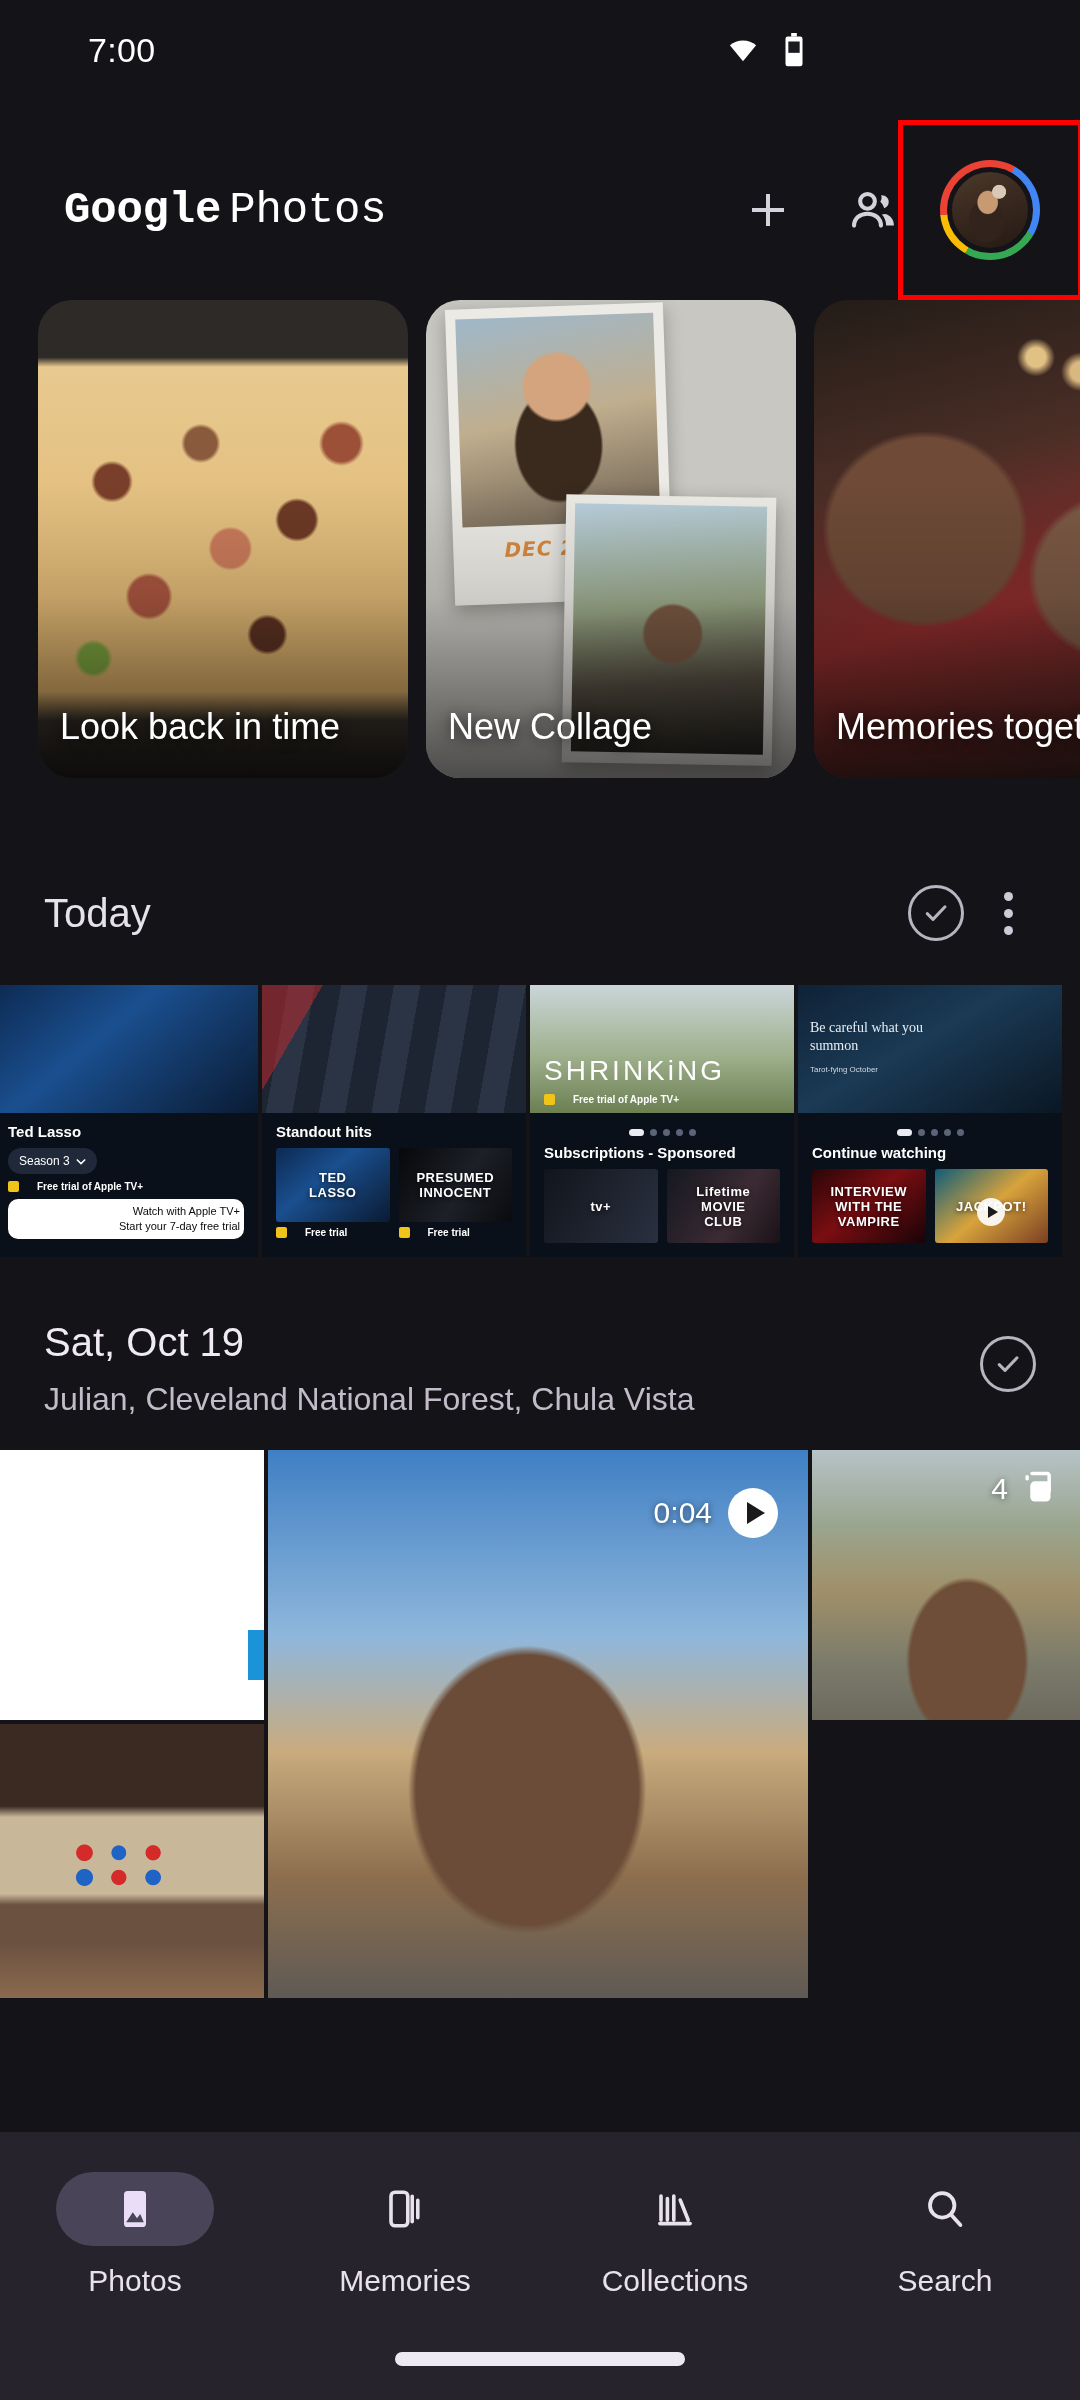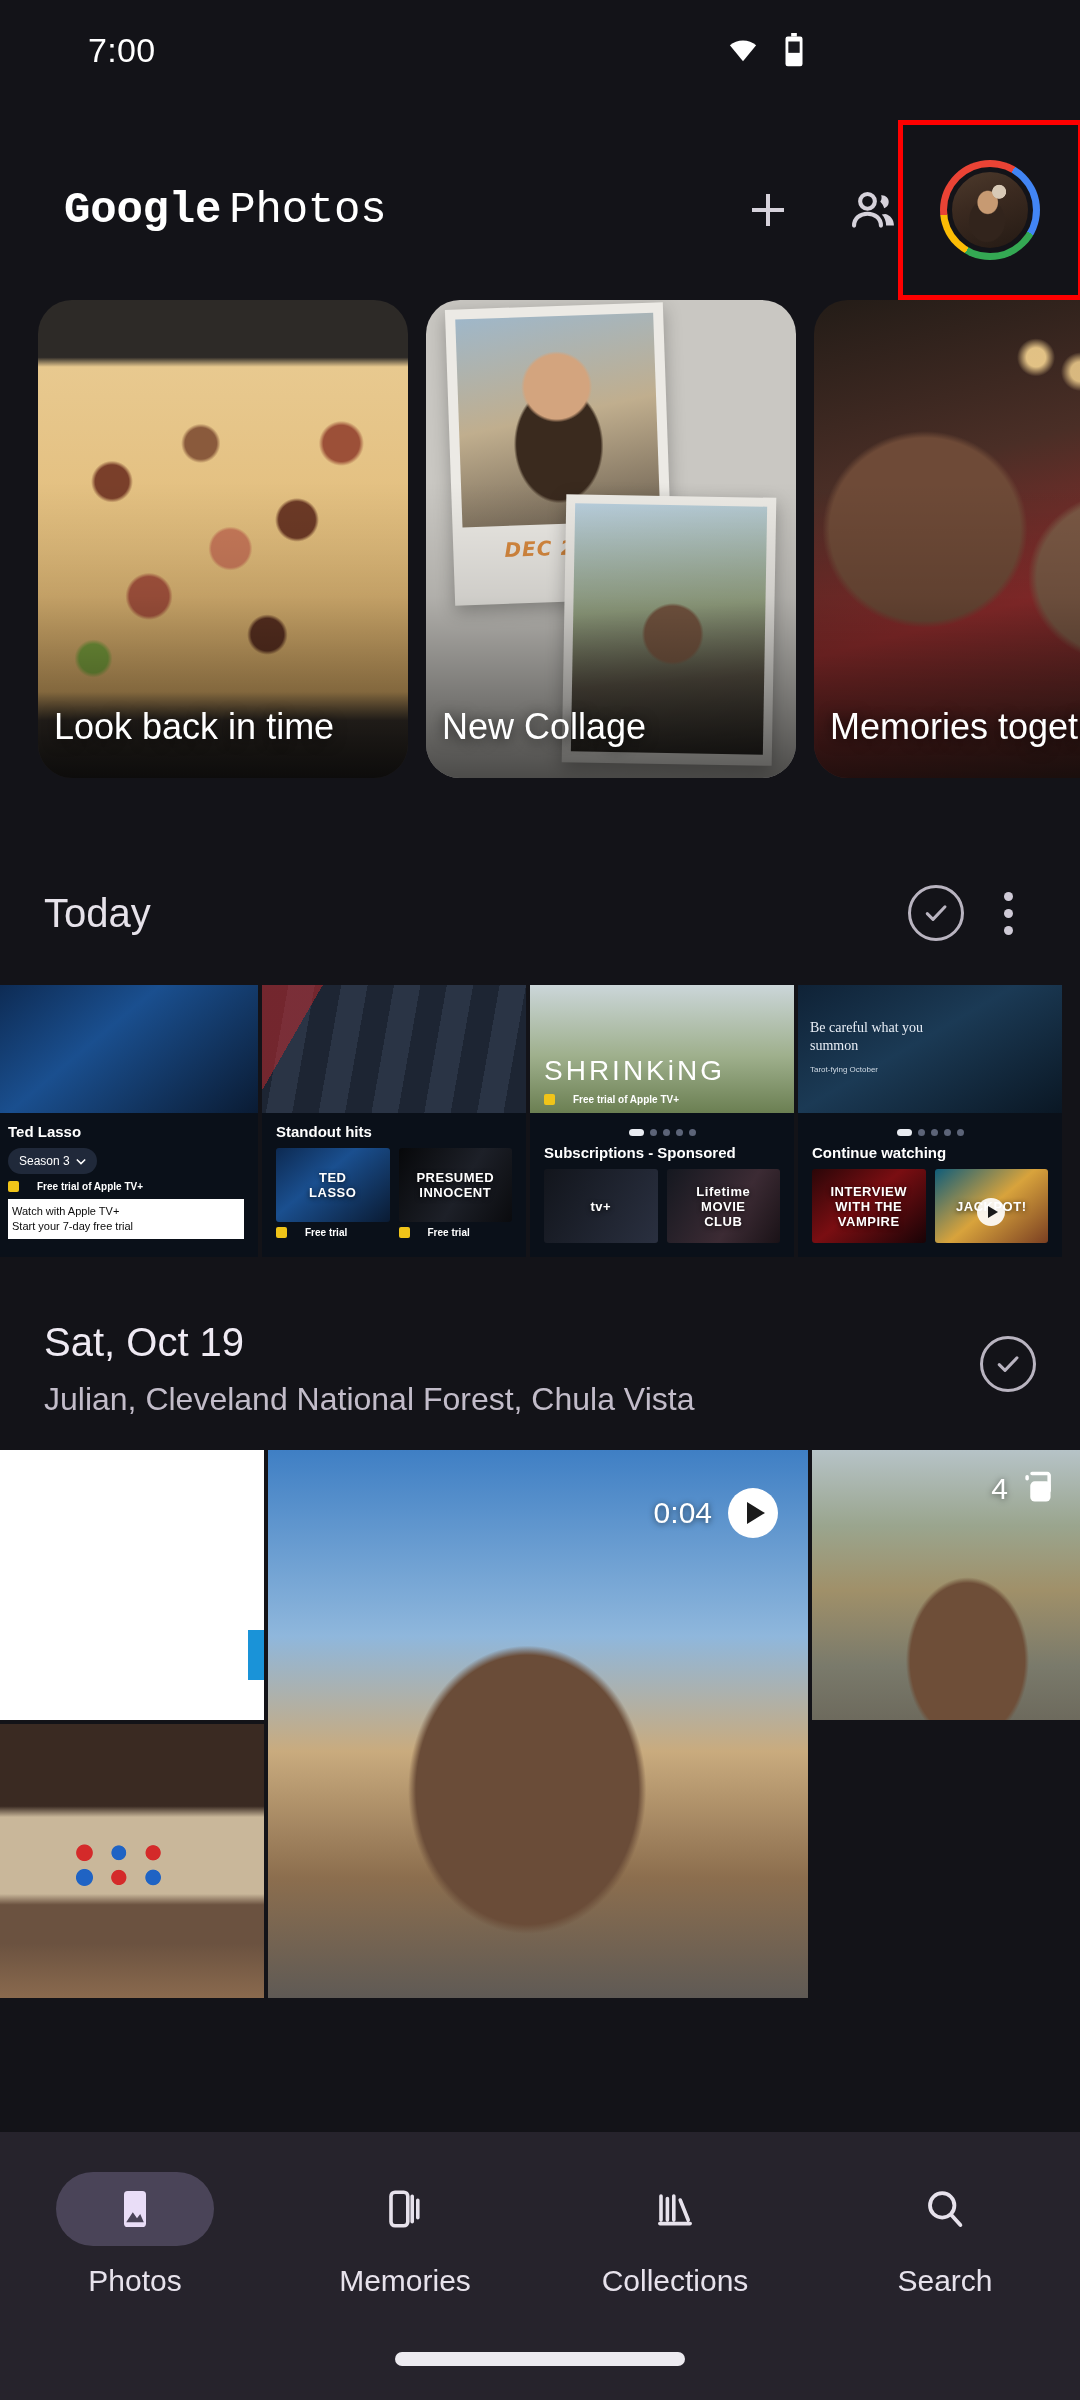--- a/index.html
+++ b/index.html
@@ -66,21 +66,21 @@
   
   .memories{
     position:absolute; top:300px; left:0; width:1080px; height:480px;
     display:flex; gap:18px; padding-left:38px; overflow:hidden;
   }
   .mcard{
     position:relative; flex:0 0 370px; height:478px;
     border-radius:34px; overflow:hidden; cursor:pointer;
   }
   .mcard .mtitle{
-    position:absolute; left:16px; right:24px; bottom:30px;
+    position:absolute; left:22px; right:24px; bottom:30px;
     color:#fff; font-size:36px; line-height:1.18; font-weight:400;
     text-shadow:0 2px 14px rgba(0,0,0,.75);
     margin-top:36px;
   }
   .mcard .shade{
     position:absolute; inset:0;
     background:linear-gradient(to top, rgba(0,0,0,.62) 0%, rgba(0,0,0,.12) 38%, rgba(0,0,0,0) 62%);
   }
   
   .bg-pizza{
@@ -157,22 +157,22 @@
   .shot-body{ position:absolute; left:0; right:0; top:128px; bottom:0; background:#0a1019; padding:10px 14px; }
   .shot-h{ color:#fff; font-size:15px; font-weight:700; margin-bottom:8px; }
   .chip{
     display:inline-flex; align-items:center; gap:6px;
     background:#20293a; color:#fff; font-size:12px;
     padding:6px 11px; border-radius:16px; margin-bottom:7px;
   }
   .trial{ display:flex; align-items:center; gap:18px; color:#fff; font-size:10px; font-weight:700; }
   .lock{ width:11px; height:11px; background:#f0c419; border-radius:2px; display:inline-block; }
   .wbtn{
-    margin-top:7px; background:#fff; color:#0b0b0b; border-radius:0;
-    text-align:left; padding:5px 4px; font-size:11px; line-height:1.35;
+    margin-top:7px; background:#fff; color:#0b0b0b; border-radius:10px;
+    text-align:right; padding:5px 4px; font-size:11px; line-height:1.35;
   }
   .tiles2{ display:flex; gap:9px; margin-top:4px; }
   .tile{ flex:1; }
   .tile .tim{ width:100%; height:74px; border-radius:3px; overflow:hidden; position:relative; }
   .tile .tlabel{ margin-top:5px; }
   .dots{ display:flex; gap:6px; justify-content:center; padding:6px 0 8px; }
   .dots i{ width:7px; height:7px; border-radius:50%; background:#5c6478; display:block; }
   .dots i.on{ background:#e9ecf2; width:15px; border-radius:4px; }
   .playsm{
     position:absolute; left:50%; top:58%; transform:translate(-50%,-50%);

